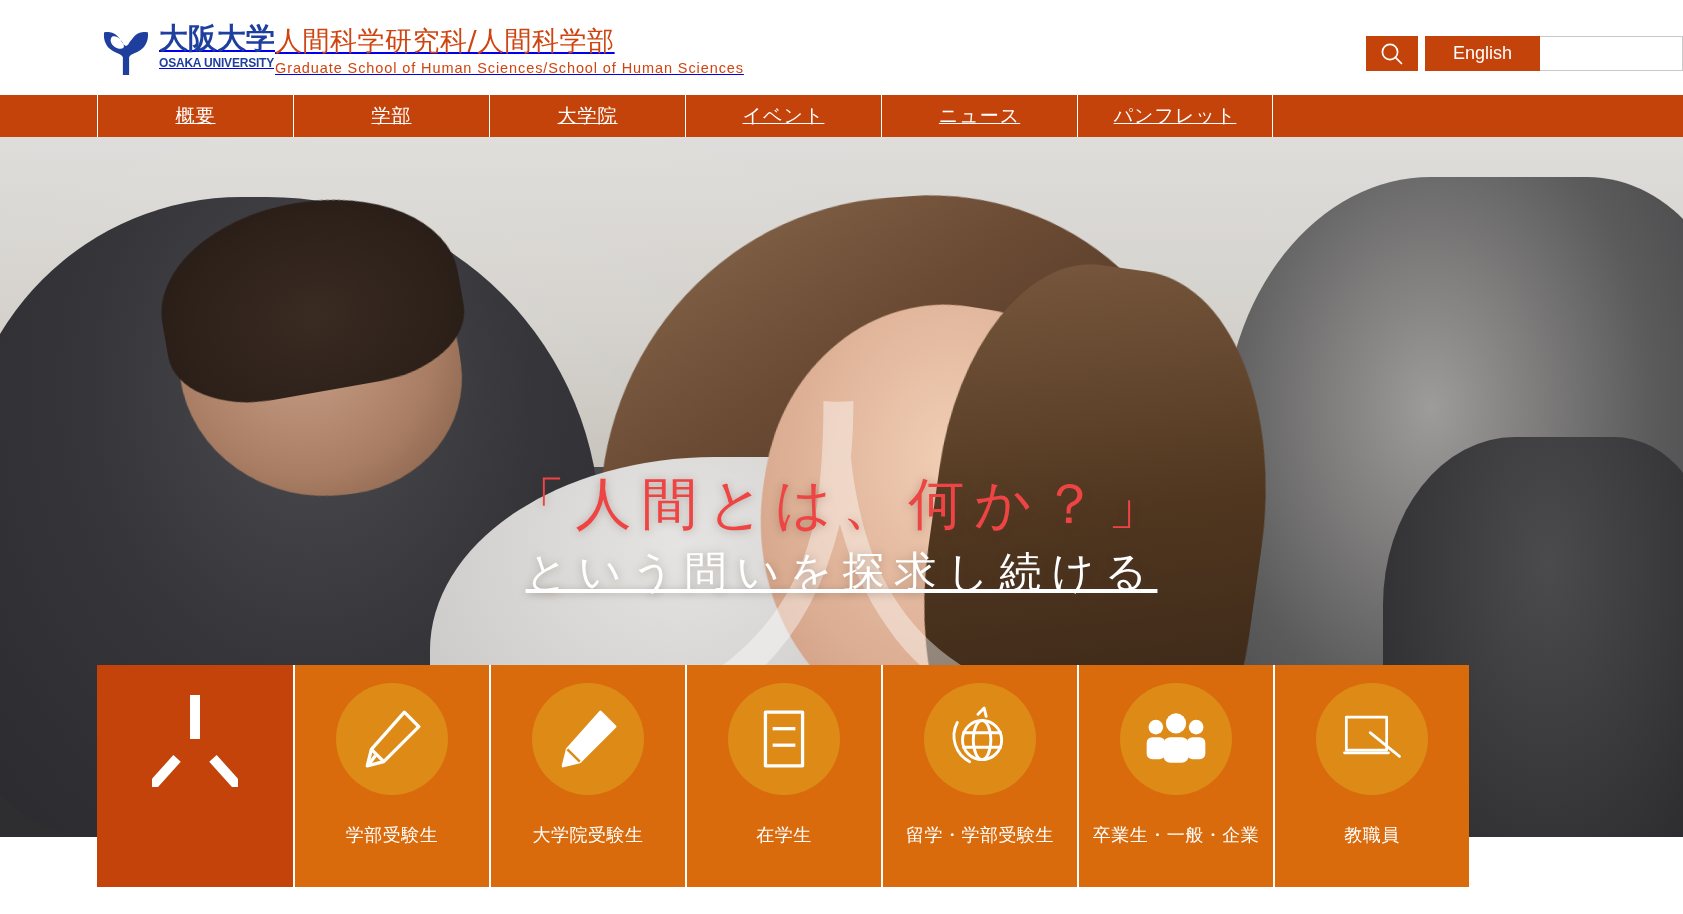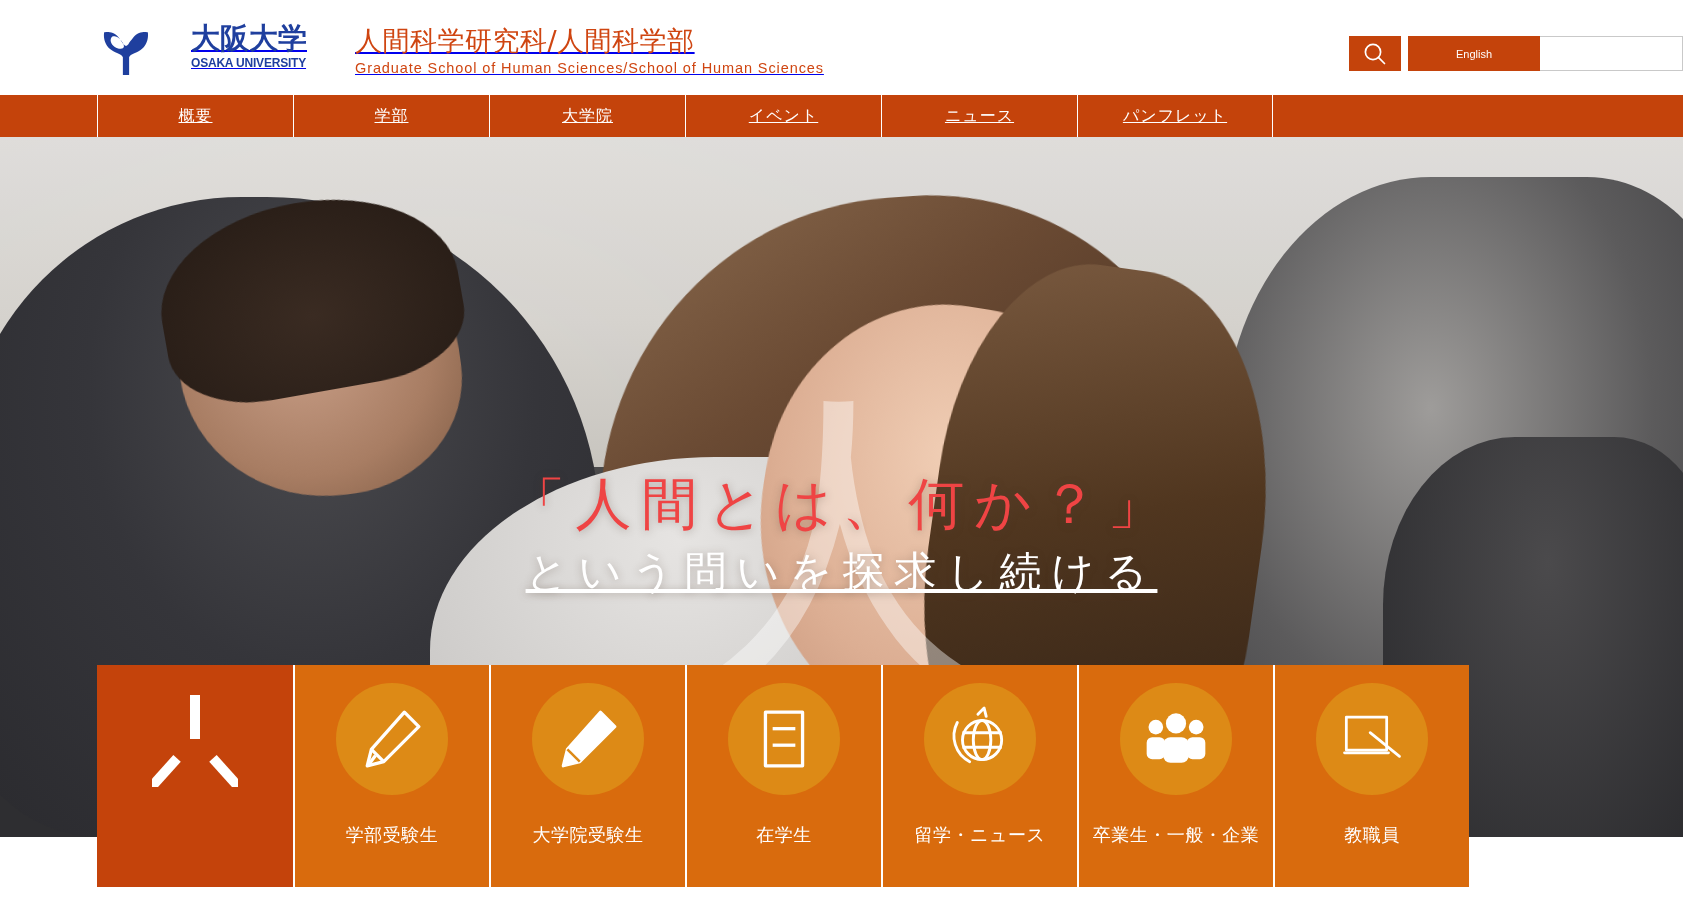--- a/index.html
+++ b/index.html
@@ -8,73 +8,73 @@
     font-family: "Liberation Sans", "DejaVu Sans", sans-serif;
     background: #ffffff; overflow: hidden;
   }
   .page { position: relative; width: 1683px; height: 914px; background:#fff; }
 
   
   .header {
     position: absolute; left:0; top:0; width:1683px; height:95px;
     background:#ffffff;
   }
-  .brand { position:absolute; left:99px; top:23px; display:flex; align-items:flex-start;gap:32px; }
+  .brand { position:absolute; left:99px; top:23px; display:flex; align-items:flex-start; }
   .logo-mark { width:54px; height:52px; flex:none; margin-top:2px; }
   .logo-words { margin-left:6px; display:flex; flex-direction:column; justify-content:center; }
   .logo-jp {
     font-family:"DejaVu Sans","Liberation Sans",sans-serif;
     font-size:29px; font-weight:bold; color:#1f3f9e; line-height:30px;
     letter-spacing:0px;
   }
   .logo-en {
     font-family:"Liberation Sans",sans-serif;
     font-size:12px; font-weight:bold; color:#1f3f9e; line-height:16px;
     letter-spacing:-0.2px; margin-top:2px;
   }
-  .site-title { margin-left:16px; padding-top:1px; }
+  .site-title { padding-top:1px; }
   .site-title-jp {
     font-family:"DejaVu Sans","Liberation Sans",sans-serif;
     font-size:27px; color:#cf4511; line-height:33px; letter-spacing:0.5px;
   }
   .site-title-en {
     font-family:"Liberation Sans",sans-serif;
     font-size:14.5px; color:#cf4511; line-height:18px; letter-spacing:0.9px;
     margin-top:2px;
   }
 
   .header-tools { position:absolute; right:0px; top:36px; display:flex; align-items:stretch; height:35px; }
   .search-btn {
     width:52px; background:#c4430b; border:none; cursor:pointer;
     display:flex; align-items:center; justify-content:center;
   }
   .tools-gap { width:7px; background:#fff; }
   .english-btn {
-    width:132px; background:#c4430b; border:none; color:#fff; cursor:pointer;
-    font-family:"Liberation Sans",sans-serif; font-size:11px;
+    width:115px; background:#c4430b; border:none; color:#fff; cursor:pointer;
+    font-family:"Liberation Sans",sans-serif; font-size:18px;
     display:flex; align-items:center; justify-content:center;
   }
   .search-input {
     width:143px; background:#fff; border:1px solid #c9c9c9; border-left:none;
     font-family:"Liberation Sans",sans-serif; font-size:14px; color:#333;
     padding:0 8px; outline:none;
   }
 
   
   .nav {
     position:absolute; left:0; top:95px; width:1683px; height:42px;
     background:#c4430b; display:flex; align-items:stretch;
   }
   .nav-pad { width:97px; flex:none; }
   .nav-pad-right { flex:1; }
   .nav-item {
     position:relative; flex:none; width:196px;
     display:flex; align-items:center; justify-content:center;
     color:#ffffff; font-family:Liberation Serif, serif;
-    font-size:16px; letter-spacing:1px; cursor:pointer;
+    font-size:19px; letter-spacing:1px; cursor:pointer;
     border-left:1px solid #ffffff;
   }
   .nav-item.last-sep { border-right:1px solid #ffffff; }
   .nav-item.top-item { font-family:"Liberation Sans",sans-serif; font-size:20px; letter-spacing:1.5px; }
 
   
   .hero {
     position:absolute; left:0; top:137px; width:1683px; height:700px;
     overflow:hidden;
   }
@@ -315,21 +315,21 @@
           <g fill="none" stroke="#ffffff" stroke-width="2.8">
             <circle cx="34" cy="33" r="19"></circle>
             <ellipse cx="34" cy="33" rx="8.5" ry="19"></ellipse>
             <line x1="15" y1="26" x2="53" y2="26"></line>
             <line x1="15" y1="40" x2="53" y2="40"></line>
             <path d="M10 16 A28 28 0 0 0 22 54" stroke-linecap="round"></path>
             <path d="M30 8 L36 2 L38 10" stroke-linecap="round" stroke-linejoin="round"></path>
           </g>
         </svg>
       </span>
-      <span class="tile-label">留学・ニュース</span>
+      <span class="tile-label">留学・学部受験生</span>
     </a>
 
     <a class="tile" href="#">
       <span class="tile-circle">
         <svg class="tile-icon" viewBox="0 0 72 58">
           <g fill="#ffffff">
             <circle cx="14" cy="16" r="8"></circle>
             <rect x="4" y="27" width="20" height="24" rx="6"></rect>
             <circle cx="58" cy="16" r="8"></circle>
             <rect x="48" y="27" width="20" height="24" rx="6"></rect>

